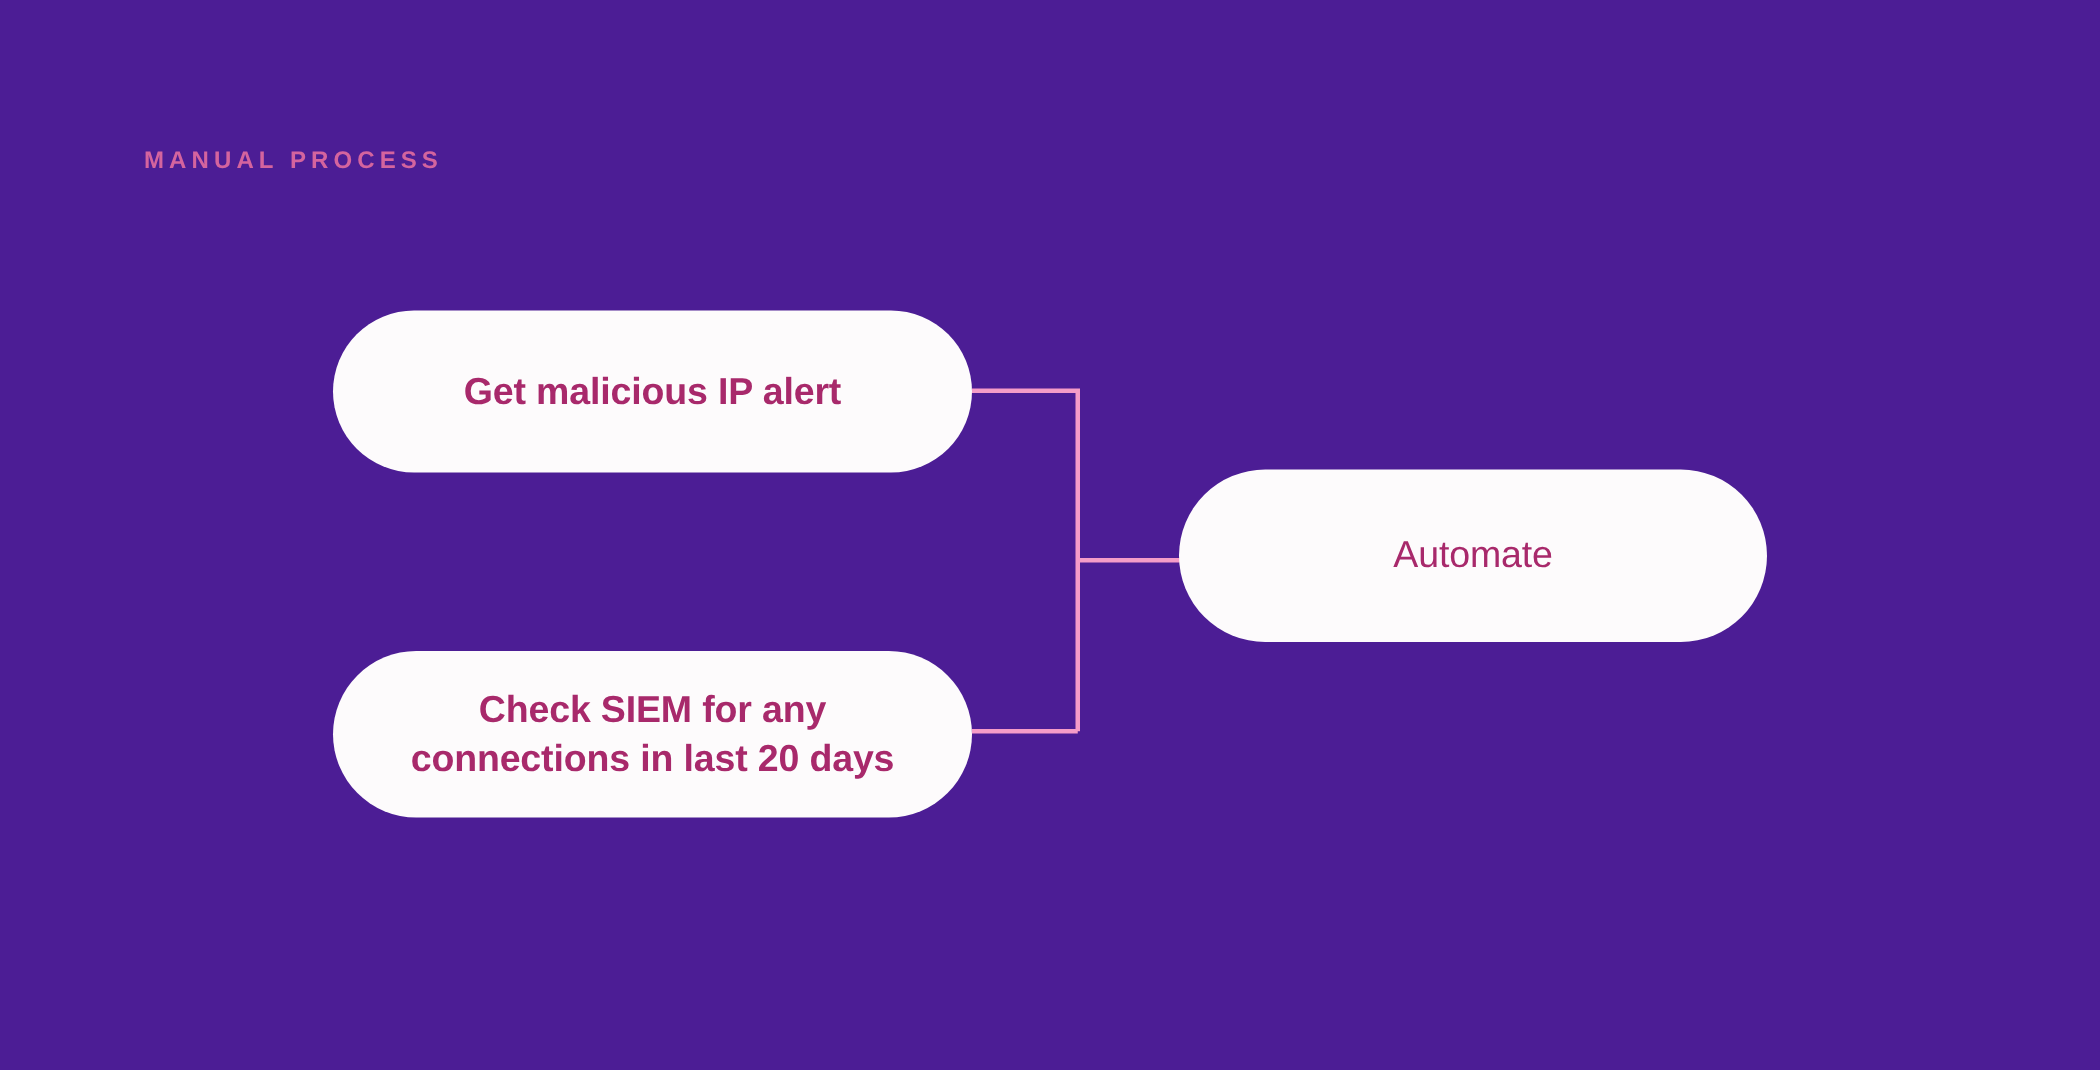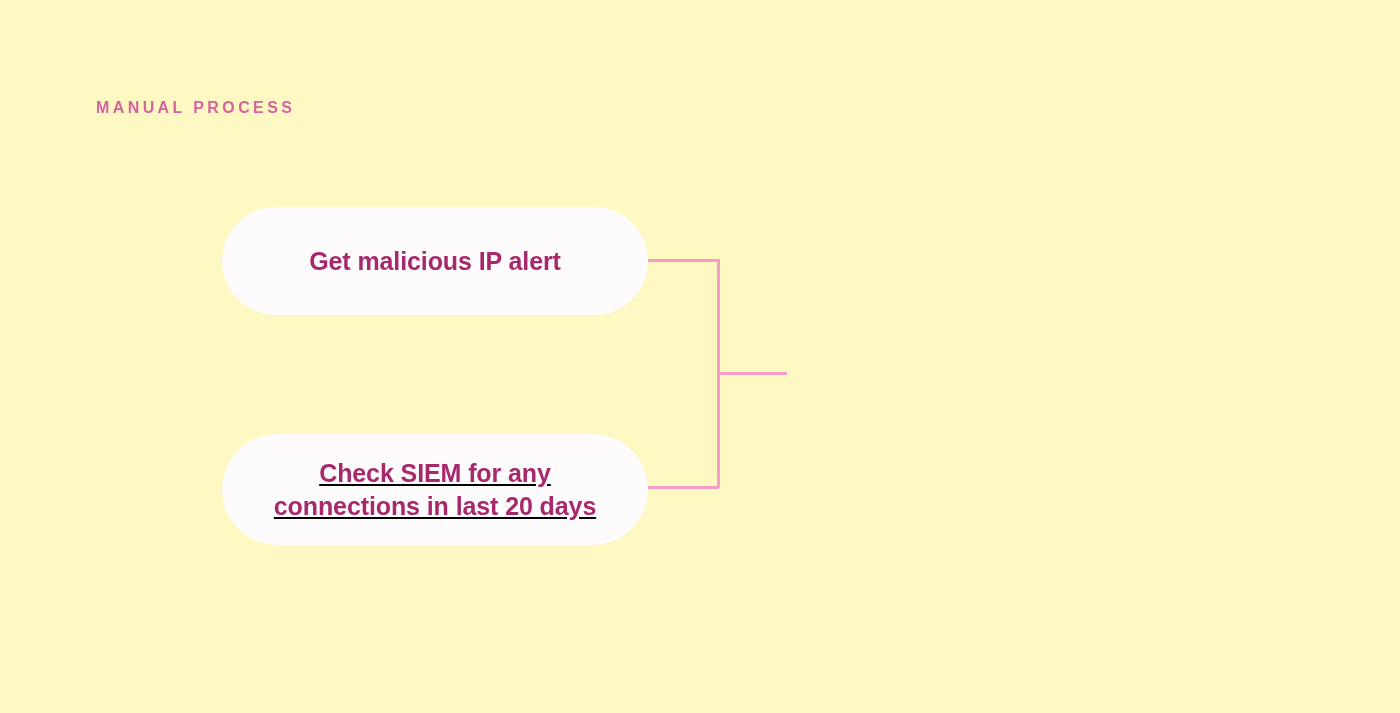--- a/index.html
+++ b/index.html
@@ -11,21 +11,21 @@
     width: 1400px;
     height: 713px;
     overflow: hidden;
     font-family: "Liberation Sans", sans-serif;
   }
 
   #canvas {
     position: relative;
     width: 1400px;
     height: 713px;
-    background: #fef9c3;
+    background: #4c1d95;
   }
 
   
   .section-heading {
     position: absolute;
     left: 96px;
     top: 97px;
     font-size: 16px;
     font-weight: bold;
     letter-spacing: 3.4px;
@@ -68,21 +68,20 @@
     top: 207px;
     width: 426px;
     height: 108px;
     text-align: center;
   }
   #node-siem {
     left: 222px;
     top: 434px;
     width: 426px;
     height: 111px;
-    text-decoration: underline;
   }
   #node-automate {
     left: 786px;
     top: 313px;
     width: 392px;
     height: 115px;
   }
   #node-automate .node-label {
     font-weight: normal;
     font-size: 25px;
@@ -105,14 +104,17 @@
   </svg>
 
   <div class="node" id="node-alert">
     <span class="node-label">Get malicious IP alert</span>
   </div>
 
   <div class="node" id="node-siem">
     <span class="node-label"><span>Check SIEM for any</span><br><span>connections in last 20 days</span></span>
   </div>
 
+  <div class="node" id="node-automate">
+    <span class="node-label">Automate</span>
+  </div>
 
 </div>
 
 </body></html>

